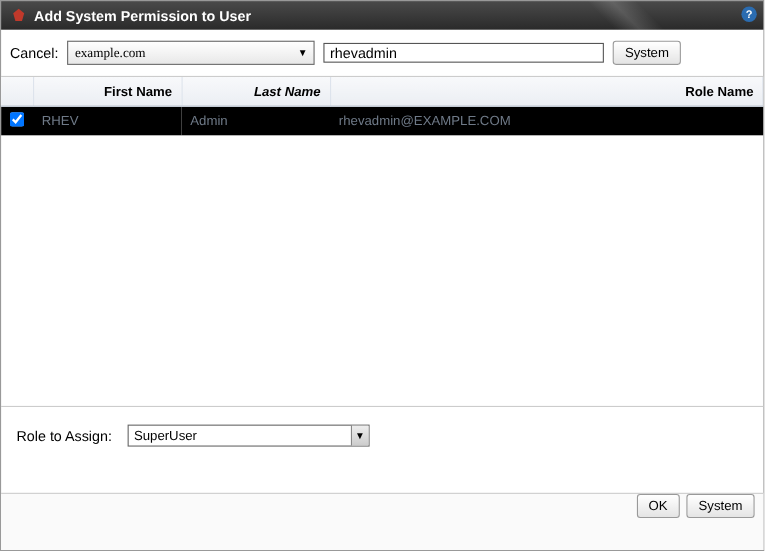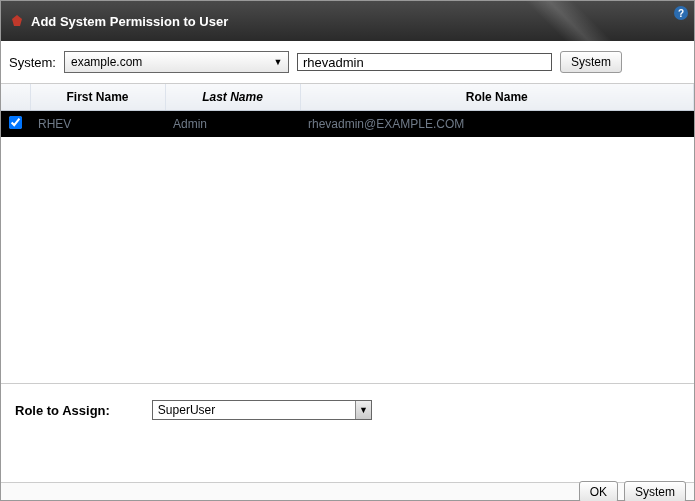--- a/index.html
+++ b/index.html
@@ -1,19 +1,19 @@
 <!DOCTYPE html>
 <html><head>
   <meta charset="utf-8">
   <style>
     * { box-sizing: border-box; margin: 0; padding: 0; }
     body { font-family: Arial, sans-serif; font-size: 12px; background: #f5f5f5; width: 695px; height: 501px; }
     .dialog { width: 695px; height: 501px; background: #fff; border: 1px solid #999; position: relative; }
     .titlebar {
-      height: 40px;
+      height: 26px;
       background: linear-gradient(to bottom, #4a4a4a, #2a2a2a);
       color: #fff;
       font-weight: bold;
       font-size: 13px;
       display: flex;
       align-items: center;
       padding: 0 8px;
       position: relative;
     }
     .titlebar::after {
@@ -54,20 +54,21 @@
     .domain-select {
       position: relative;
       width: 225px;
       height: 22px;
       border: 1px solid #666;
       background: linear-gradient(#fff, #e8e8e8);
       display: flex;
       align-items: center;
       padding: 0 6px;
       cursor: pointer;
+      font-family: Liberation Serif, serif;
     }
     .domain-select .chev {
       position: absolute;
       right: 2px;
       top: 2px;
       width: 16px;
       height: 16px;
       display: flex;
       align-items: center;
       justify-content: center;
@@ -87,21 +88,21 @@
       background: linear-gradient(#fff, #e4e4e4);
       border-radius: 3px;
       cursor: pointer;
       font-size: 12px;
     }
     .table {
       width: 100%;
       border-collapse: collapse;
     }
     .table th {
-      text-align: center;
+      text-align: right;
       font-weight: bold;
       font-size: 12px;
       padding: 6px 8px;
       background: linear-gradient(#f8f9fb, #ebeef3);
       border-bottom: 1px solid #c5cdd8;
       border-right: 1px solid #dde3ec;
     }
     .table th:first-child { width: 26px; }
     .table td {
       padding: 5px 8px;
@@ -110,57 +111,56 @@
     }
     .table tr.selected { background: #000000; }
     .checkbox-cell { width: 26px; text-align: center; }
     .results-area { height: 300px; overflow: auto; border-bottom: 1px solid #ccc; }
     .role-row {
       display: flex;
       align-items: center;
       gap: 14px;
       padding: 16px 14px;
     }
-    .role-label { font-weight: bold; font-size: 13px; }
+    .role-label { font-weight: normal; font-size: 13px; }
     .role-select {
       position: relative;
       width: 220px;
       height: 20px;
       border: 1px solid #666;
       background: #fff;
       display: flex;
       align-items: center;
       padding: 0 5px;
       cursor: pointer;
       font-size: 12px;
-      margin-left: 28px;
     }
     .role-select .chev {
       position: absolute;
       right: 0;
       top: 0;
       width: 16px;
       height: 18px;
       background: linear-gradient(#eee,#ccc);
       border-left: 1px solid #888;
       display: flex;
       align-items: center;
       justify-content: center;
       font-size: 9px;
     }
     .footer {
       position: absolute;
       bottom: 0;
       left: 0;
       right: 0;
-      height: 18px;
+      height: 52px;
       border-top: 1px solid #ccc;
       display: flex;
       justify-content: flex-end;
-      align-items: center;
+      align-items: flex-start;
       gap: 6px;
       padding: 0 8px;
       background: #fafafa;
     }
     .col-first { width: 135px; }
     .col-last { width: 135px; font-style: italic; }
   </style>
 </head>
 <body>
 
@@ -171,21 +171,21 @@
           <path d="M7 1 L12 5 L10 12 L4 12 L2 5 Z" fill="#c0392b"></path>
         </svg>
     </span>
     <span>Add System Permission to User</span>
     <span class="help-icon">?</span>
   </div>
 
   <div class="content">
 
     <div class="search-row">
-      <span class="search-label">System:</span>
+      <span class="search-label">Cancel:</span>
       <div class="domain-select">
         <span>example.com</span>
         <span class="chev">▼</span>
       </div>
       <input class="search-input" type="text" value="rhevadmin" style="">
       <button class="search-btn">System</button>
     </div>
 
     <div class="results-area">
       <table class="table">

